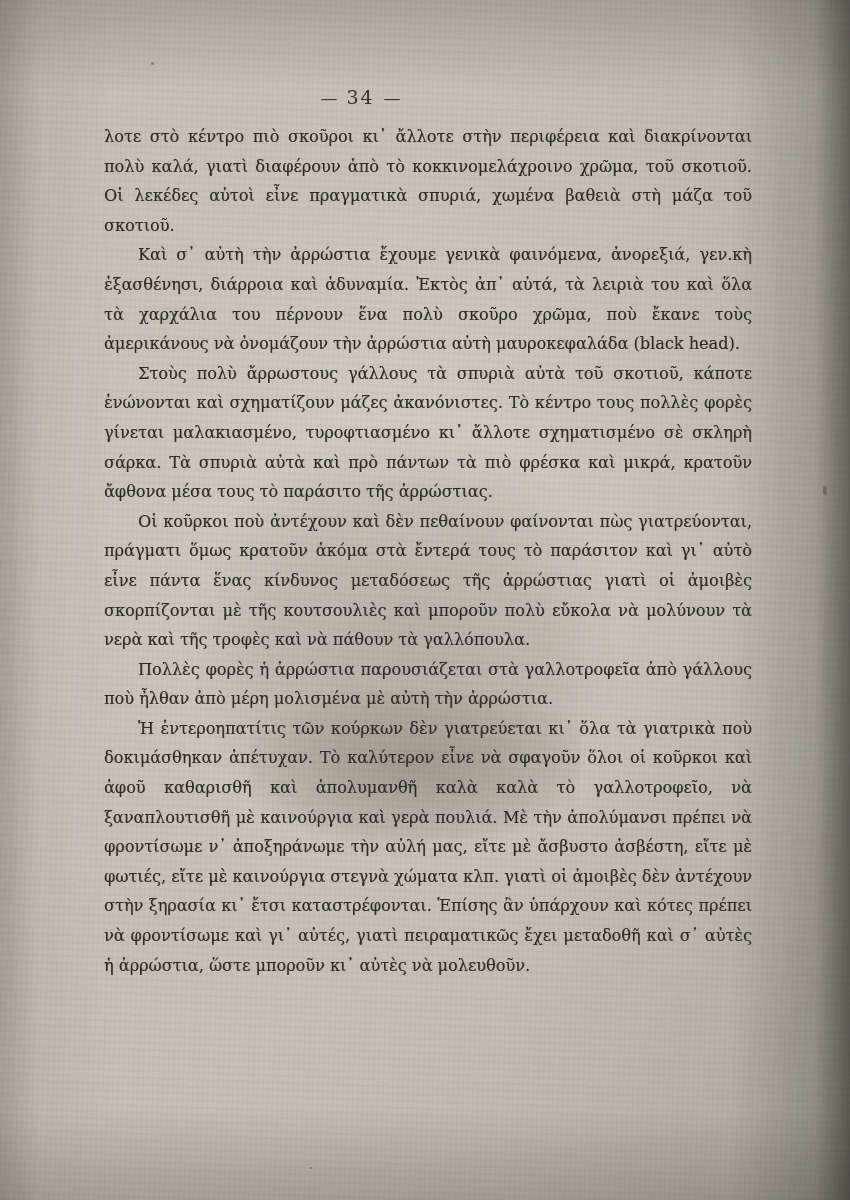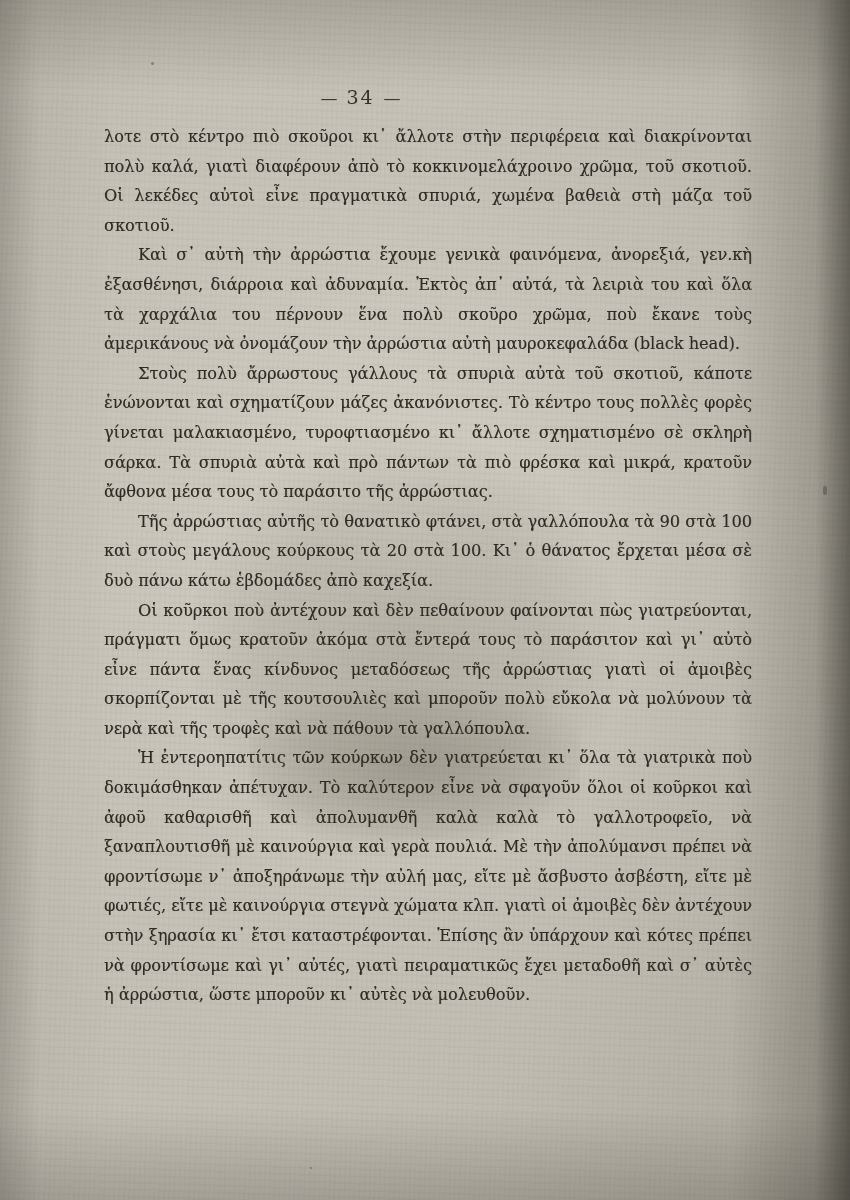--- a/index.html
+++ b/index.html
@@ -143,19 +143,19 @@
   <div class="content">
 
     <div class="page-number">
       <span class="dash">—</span><span>34</span><span class="dash">—</span>
     </div>
 
     <div class="body-text">
       <p class="first">λοτε στὸ κέντρο πιὸ σκοῦροι κι᾽ ἄλλοτε στὴν περιφέρεια καὶ διακρίνονται πολὺ καλά, γιατὶ διαφέρουν ἀπὸ τὸ κοκκινομελάχροινο χρῶμα, τοῦ σκοτιοῦ. Οἱ λεκέδες αὐτοὶ εἶνε πραγματικὰ σπυριά, χωμένα βαθειὰ στὴ μάζα τοῦ σκοτιοῦ.</p>
       <p>Καὶ σ᾽ αὐτὴ τὴν ἀρρώστια ἔχουμε γενικὰ φαινόμενα, ἀνορεξιά, γεν.κὴ ἐξασθένησι, διάρροια καὶ ἀδυναμία. Ἐκτὸς ἀπ᾽ αὐτά, τὰ λειριὰ του καὶ ὅλα τὰ χαρχάλια του πέρνουν ἕνα πολὺ σκοῦρο χρῶμα, ποὺ ἔκανε τοὺς ἀμερικάνους νὰ ὀνομάζουν τὴν ἀρρώστια αὐτὴ μαυροκεφαλάδα (black head).</p>
       <p>Στοὺς πολὺ ἄρρωστους γάλλους τὰ σπυριὰ αὐτὰ τοῦ σκοτιοῦ, κάποτε ἑνώνονται καὶ σχηματίζουν μάζες ἀκανόνιστες. Τὸ κέντρο τους πολλὲς φορὲς γίνεται μαλακιασμένο, τυροφτιασμένο κι᾽ ἄλλοτε σχηματισμένο σὲ σκληρὴ σάρκα. Τὰ σπυριὰ αὐτὰ καὶ πρὸ πάντων τὰ πιὸ φρέσκα καὶ μικρά, κρατοῦν ἄφθονα μέσα τους τὸ παράσιτο τῆς ἀρρώστιας.</p>
-      <p>Τῆς ἀρρώστιας αὐτῆς τὸ θανατικὸ φτάνει, στὰ γαλλόπουλα τὰ 90 στὰ 100 καὶ στοὺς μεγάλους κούρκους τὰ 20 στὰ 100. Κι᾽ ὁ θάνατος ἔρχεται μέσα σὲ δυὸ πάνω κάτω ἑβδομάδες ἀπὸ καχεξία.</p>
       <p>Οἱ κοῦρκοι ποὺ ἀντέχουν καὶ δὲν πεθαίνουν φαίνονται πὼς γιατρεύονται, πράγματι ὅμως κρατοῦν ἀκόμα στὰ ἔντερά τους τὸ παράσιτον καὶ γι᾽ αὐτὸ εἶνε πάντα ἕνας κίνδυνος μεταδόσεως τῆς ἀρρώστιας γιατὶ οἱ ἀμοιβὲς σκορπίζονται μὲ τῆς κουτσουλιὲς καὶ μποροῦν πολὺ εὔκολα νὰ μολύνουν τὰ νερὰ καὶ τῆς τροφὲς καὶ νὰ πάθουν τὰ γαλλόπουλα.</p>
+      <p>Πολλὲς φορὲς ἡ ἀρρώστια παρουσιάζεται στὰ γαλλοτροφεῖα ἀπὸ γάλλους ποὺ ἦλθαν ἀπὸ μέρη μολισμένα μὲ αὐτὴ τὴν ἀρρώστια.</p>
       <p>Ἡ ἐντεροηπατίτις τῶν κούρκων δὲν γιατρεύεται κι᾽ ὅλα τὰ γιατρικὰ ποὺ δοκιμάσθηκαν ἀπέτυχαν. Τὸ καλύτερον εἶνε νὰ σφαγοῦν ὅλοι οἱ κοῦρκοι καὶ ἀφοῦ καθαρισθῆ καὶ ἀπολυμανθῆ καλὰ καλὰ τὸ γαλλοτροφεῖο, νὰ ξαναπλουτισθῆ μὲ καινούργια καὶ γερὰ πουλιά. Μὲ τὴν ἀπολύμανσι πρέπει νὰ φροντίσωμε ν᾽ ἀποξηράνωμε τὴν αὐλή μας, εἴτε μὲ ἄσβυστο ἀσβέστη, εἴτε μὲ φωτιές, εἴτε μὲ καινούργια στεγνὰ χώματα κλπ. γιατὶ οἱ ἀμοιβὲς δὲν ἀντέχουν στὴν ξηρασία κι᾽ ἔτσι καταστρέφονται. Ἐπίσης ἂν ὑπάρχουν καὶ κότες πρέπει νὰ φροντίσωμε καὶ γι᾽ αὐτές, γιατὶ πειραματικῶς ἔχει μεταδοθῆ καὶ σ᾽ αὐτὲς ἡ ἀρρώστια, ὥστε μποροῦν κι᾽ αὐτὲς νὰ μολευθοῦν.</p>
     </div>
 
   </div>
 </div>
 
 </body></html>

